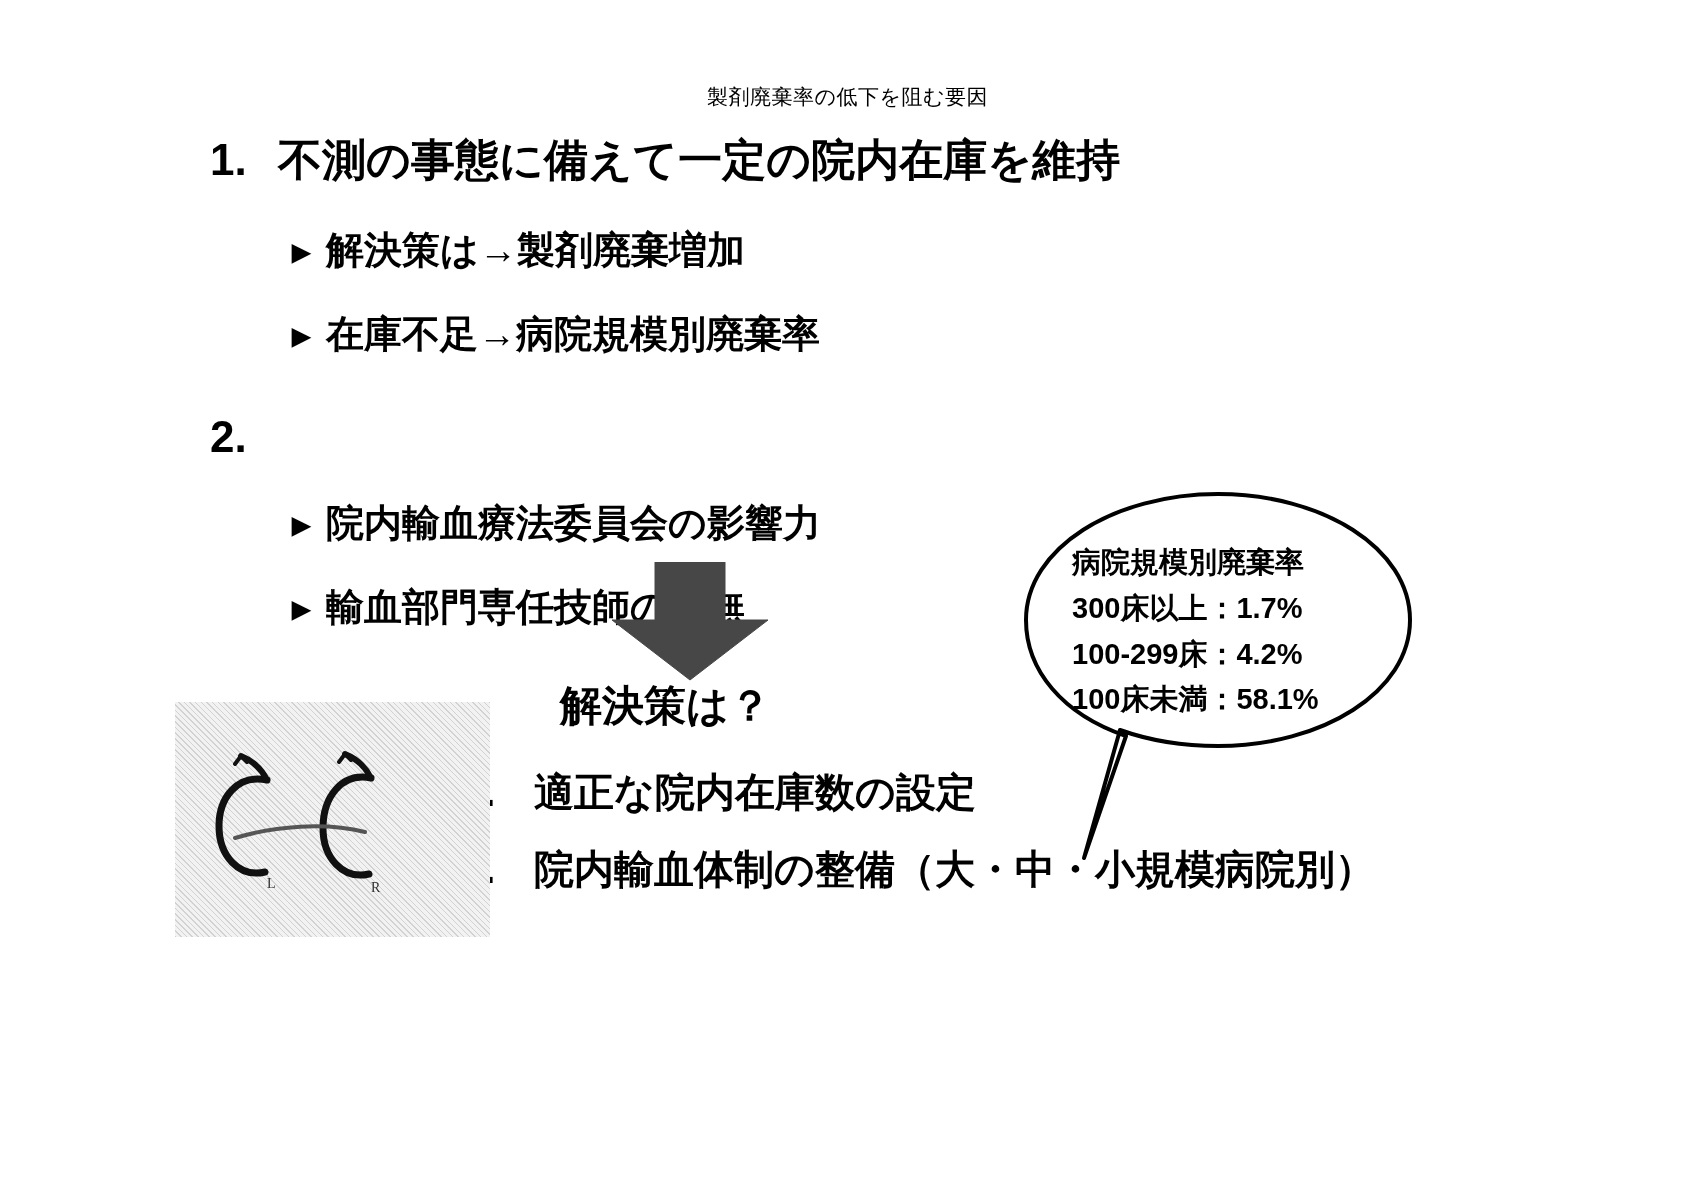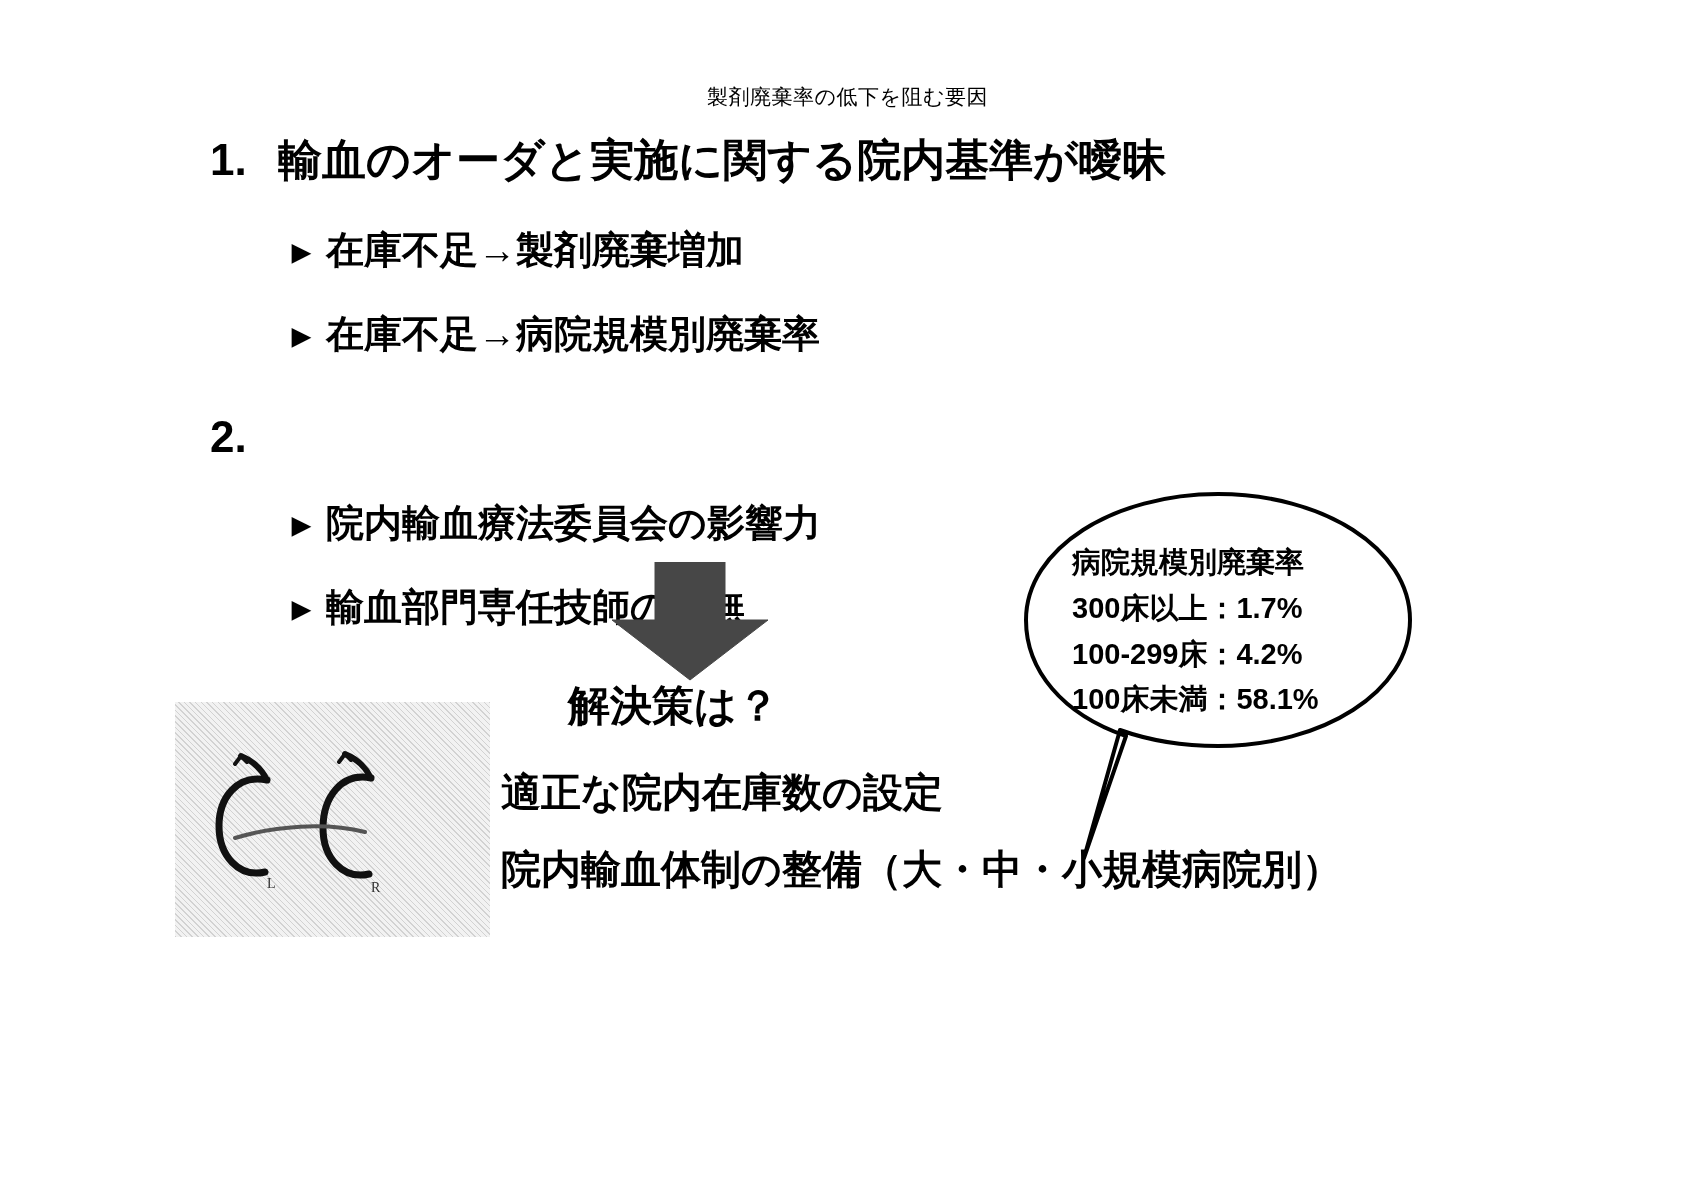--- a/index.html
+++ b/index.html
@@ -79,26 +79,25 @@
     height: 120px;
   }
   
   .solution-q {
     position: absolute;
     left: 560px;
     top: 678px;
     font-size: 42px;
     font-weight: bold;
     white-space: nowrap;
-    margin-left: 8px;
   }
   
   .sol-list {
     position: absolute;
-    left: 429px;
+    left: 462px;
     top: 772px;
   }
   .sol-item {
     font-size: 40px;
     font-weight: bold;
     line-height: 1.0;
     white-space: nowrap;
     display: flex;
     align-items: baseline;
   }
@@ -144,26 +143,26 @@
 <body>
 
 <div class="slide">
 
   <div class="slide-title">製剤廃棄率の低下を阻む要因</div>
 
   <div class="outline">
 
     <div class="lvl1">
       <span class="num">1.</span>
-      <span>輸血のオーダと実施に関する院内基準が曖昧</span>
+      <span>不測の事態に備えて一定の院内在庫を維持</span>
     </div>
     <div class="sp-a"></div>
     <div class="lvl2">
       <span class="bullet">▶</span>
-      <span>在庫不足→製剤廃棄増加</span>
+      <span>解決策は→製剤廃棄増加</span>
     </div>
     <div class="sp-b"></div>
     <div class="lvl2">
       <span class="bullet">▶</span>
       <span>在庫不足→病院規模別廃棄率</span>
     </div>
 
     <div class="sp-c"></div>
 
     <div class="lvl1">

